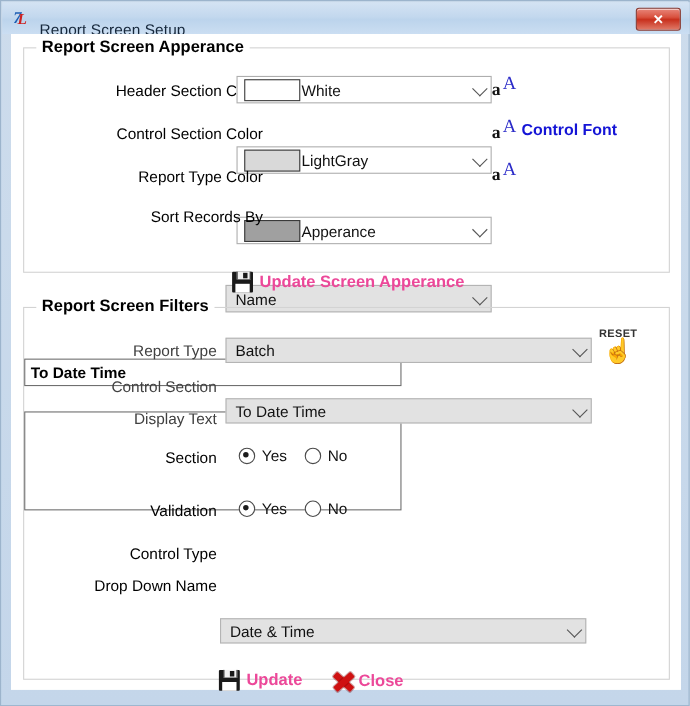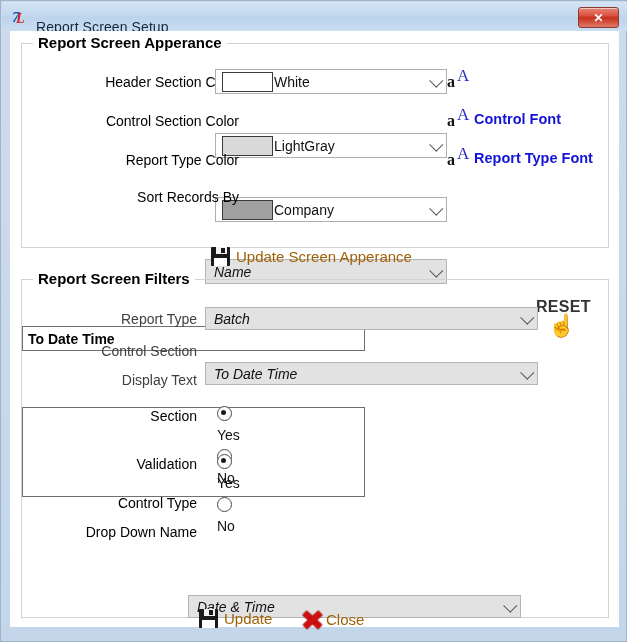--- a/index.html
+++ b/index.html
@@ -75,21 +75,21 @@
     box-sizing:border-box;position:relative;
     border:1px solid #aeaeae;
     font-size:14px;color:#111;
     display:flex;align-items:center;
     padding-left:6px;
     cursor:pointer;
     user-select:none;
     text-align:center;
   }
   .combo.white{background:#ffffff;}
-  .combo.gray{background:#e2e2e2;border:1px solid #b4b4b4;font-style:italic;}
+  .combo.gray{background:#e2e2e2;border:1px solid #b4b4b4;}
   .combo .chev{
     position:absolute;right:9px;top:50%;transform:translateY(-60%);
     width:9px;height:9px;border-right:1.6px solid #555;border-bottom:1.6px solid #555;
     transform-origin:center;
     rotate:45deg;
     margin-top:-2px;
   }
   .swatch{
     width:49px;height:18px;border:1px solid #3a3a3a;flex:none;margin-right:1px;
   }
@@ -130,46 +130,46 @@
     background:#f2f2f2;border-left:1px solid #1a1a1a;border-right:1px solid #1a1a1a;
   }
   .floppy:after{
     content:"";position:absolute;left:3px;bottom:0px;width:13px;height:8px;
     background:#ffffff;
   }
   .floppy .shutter{
     position:absolute;right:5px;top:1px;width:4px;height:5px;background:#1a1a1a;z-index:2;
   }
   .btn-inline{position:absolute;display:flex;align-items:center;cursor:pointer;}
-  .btn-inline .txt{font-size:15px;font-weight:normal;color:#a16207;white-space:nowrap;}
+  .btn-inline .txt{font-size:15px;font-weight:bold;color:#ec4899;white-space:nowrap;}
 
   
   .xmark{width:22px;height:20px;position:relative;flex:none;margin-right:3px;}
   .xmark span{
     position:absolute;left:1px;top:8px;width:21px;height:5.5px;background:#cf1111;
     border-radius:1px;box-shadow:0 0 0 1px rgba(120,0,0,.35);
   }
   .xmark span:first-child{transform:rotate(42deg);}
   .xmark span:last-child{transform:rotate(-42deg);}
 
   
-  .radio-group{position:absolute;display:flex;align-items:flex-start;gap:6px;flex-direction:column;}
+  .radio-group{position:absolute;display:flex;align-items:flex-end;gap:6px;}
   .radio{
     width:13px;height:13px;border-radius:50%;border:1.4px solid #4a4a4a;
     background:#fff;position:relative;flex:none;cursor:pointer;
   }
   .radio.on:after{
     content:"";position:absolute;left:2.6px;top:2.6px;width:5.2px;height:5.2px;
     border-radius:50%;background:#1c1c1c;
   }
   .radio-label{font-size:14px;color:#111;margin-right:10px;cursor:pointer;}
 
   
   .reset{position:absolute;cursor:pointer;text-align:center;width:52px;}
-  .reset .rlabel{font-size:16px;font-weight:bold;color:#333;letter-spacing:.3px;}
+  .reset .rlabel{font-size:10px;font-weight:bold;color:#333;letter-spacing:.3px;}
   .reset .hand{font-size:22px;line-height:20px;color:#3a3a3a;}
 </style>
 </head>
 <body>
 
 <div class="window">
 
   <div class="titlebar">
     <div class="app-icon">
       <span class="z1">7</span>
@@ -200,21 +200,21 @@
         <span class="swatch" style="background:#d9d9d9;"></span>
         <span class="combo-text">LightGray</span>
         <span class="chev"></span>
       </div>
 
       <div class="row" style="left:22px;top:105px;width:195px;justify-content:flex-end;height:22px;">
         <span class="lbl">Report Type Color</span>
       </div>
       <div class="combo white" style="left:193px;top:103px;width:232px;height:25px;">
         <span class="swatch" style="background:#a0a0a0;"></span>
-        <span class="combo-text">Company</span>
+        <span class="combo-text">Apperance</span>
         <span class="chev"></span>
       </div>
 
       <div class="row" style="left:22px;top:142px;width:195px;justify-content:flex-end;height:22px;">
         <span class="lbl">Sort Records By</span>
       </div>
       <div class="combo gray" style="left:183px;top:140px;width:242px;height:25px;padding-left:8px;">
         <span class="combo-text">Name</span>
         <span class="chev"></span>
       </div>
@@ -230,21 +230,20 @@
           <span class="small-a">a</span>
             <span class="big-a">A</span>
         </span>
         <span class="fontlabel">Control Font</span>
       </div>
       <div class="fontitem" style="left:425px;top:103px;">
         <span class="aA">
           <span class="small-a">a</span>
             <span class="big-a">A</span>
         </span>
-        <span class="fontlabel">Report Type Font</span>
       </div>
 
       <div class="btn-inline" style="left:189px;top:203px;">
         <span class="floppy">
             <span class="shutter"></span>
           </span>
         <span class="txt">Update Screen Apperance</span>
       </div>
     </div>
 
@@ -293,21 +292,21 @@
       <div class="radio-group" style="left:195px;top:174px;">
         <span class="radio on"></span>
         <span class="radio-label">Yes</span>
         <span class="radio"></span>
         <span class="radio-label">No</span>
       </div>
 
       <div class="row" style="left:20px;top:213px;width:155px;justify-content:flex-end;height:20px;">
         <span class="lbl">Control Type</span>
       </div>
-      <div class="combo gray" style="left:166px;top:211px;width:333px;height:23px;padding-left:8px;margin-top:33px;">
+      <div class="combo gray" style="left:178px;top:211px;width:333px;height:23px;padding-left:8px;">
         <span class="combo-text">Date &amp; Time</span>
         <span class="chev"></span>
       </div>
 
       <div class="row" style="left:20px;top:242px;width:155px;justify-content:flex-end;height:20px;">
         <span class="lbl">Drop Down Name</span>
       </div>
       <div class="textarea" style="left:183px;top:240px;width:343px;height:90px;"></div>
     </div>
 

